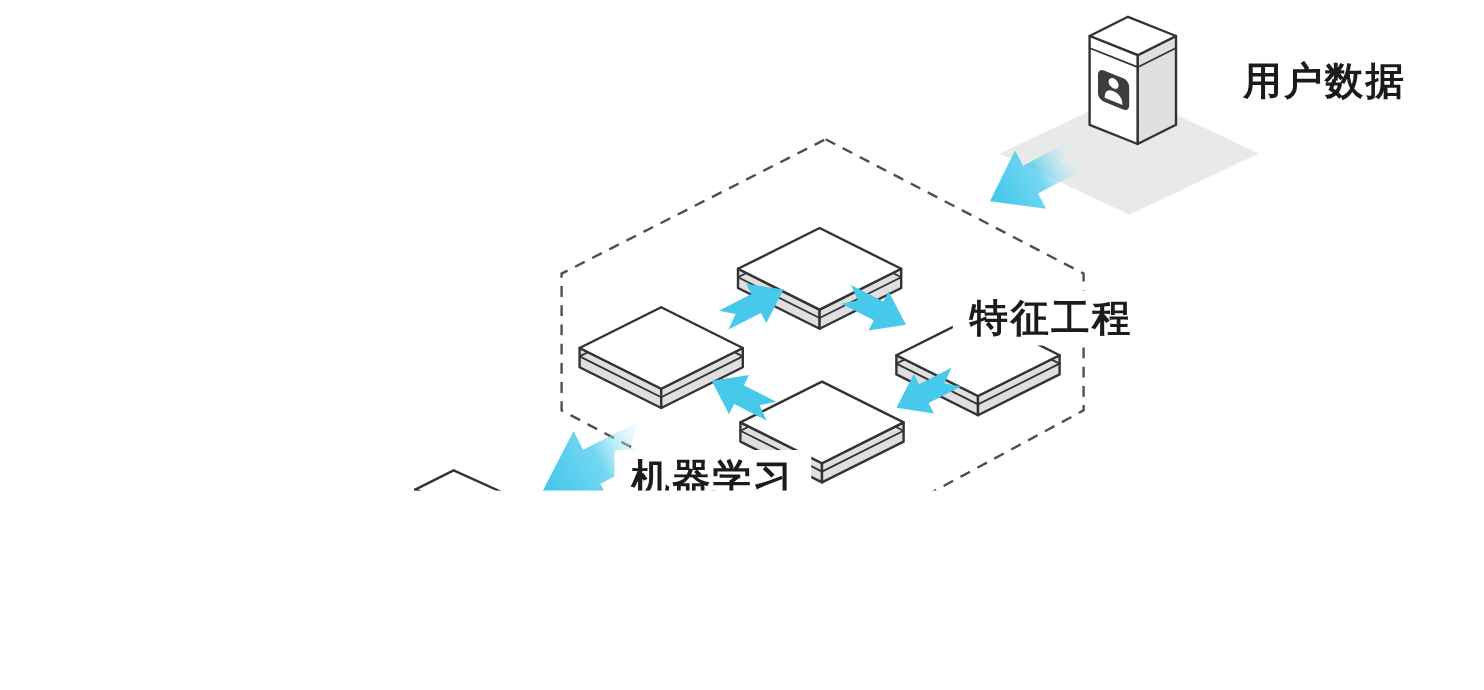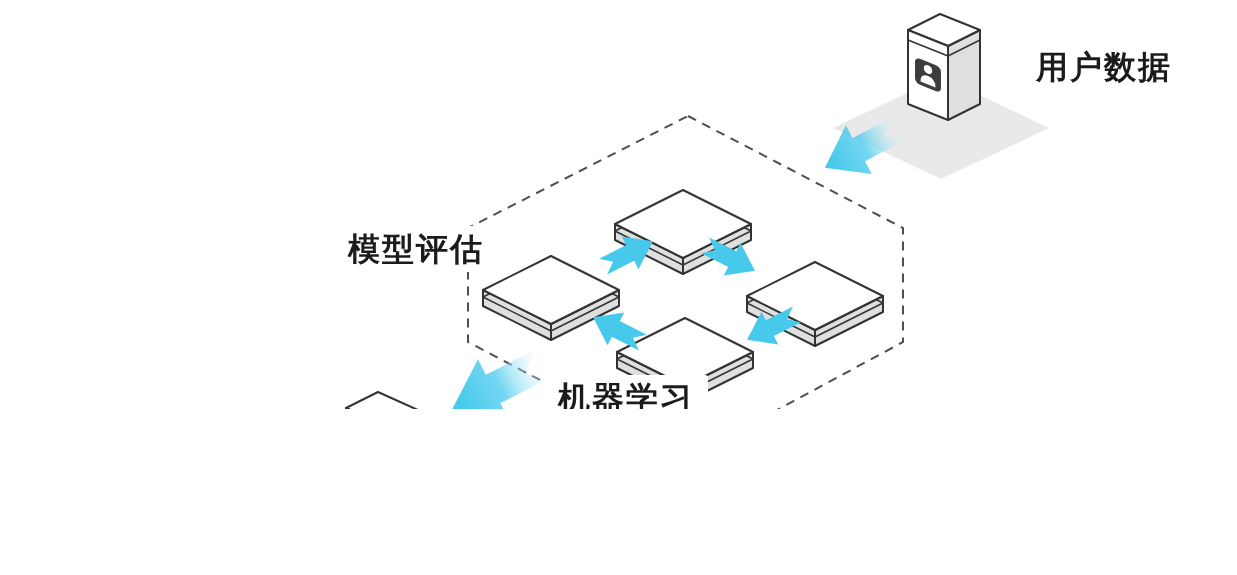--- a/index.html
+++ b/index.html
@@ -99,18 +99,18 @@
         <rect class="icon-badge" x="3" y="17" width="28" height="4.5" rx="2"></rect>
         <rect class="icon-badge" x="3" y="26" width="28" height="4.5" rx="2"></rect>
         <rect class="icon-badge" x="3" y="35" width="28" height="4.5" rx="2"></rect>
       </g>
     </g>
   </svg>
 
   <div class="node-label" style="left:1022px;top:44px">用户数据</div>
 
 
+  <div class="node-label" style="left:794px;top:242px">特征工程</div>
 
-  <div class="node-label" style="left:544px;top:375px">机器学习</div>
+  <div class="node-label" style="left:512px;top:375px">机器学习</div>
 
-  <div class="node-label" style="left:334px;top:226px">模型评估</div>
 
 </div>
 
 </body></html>

